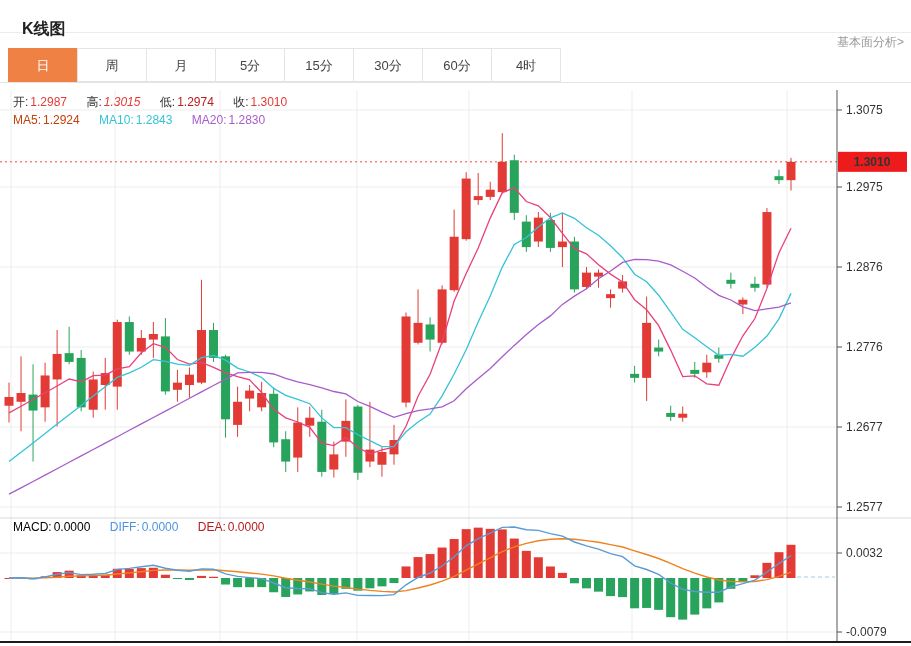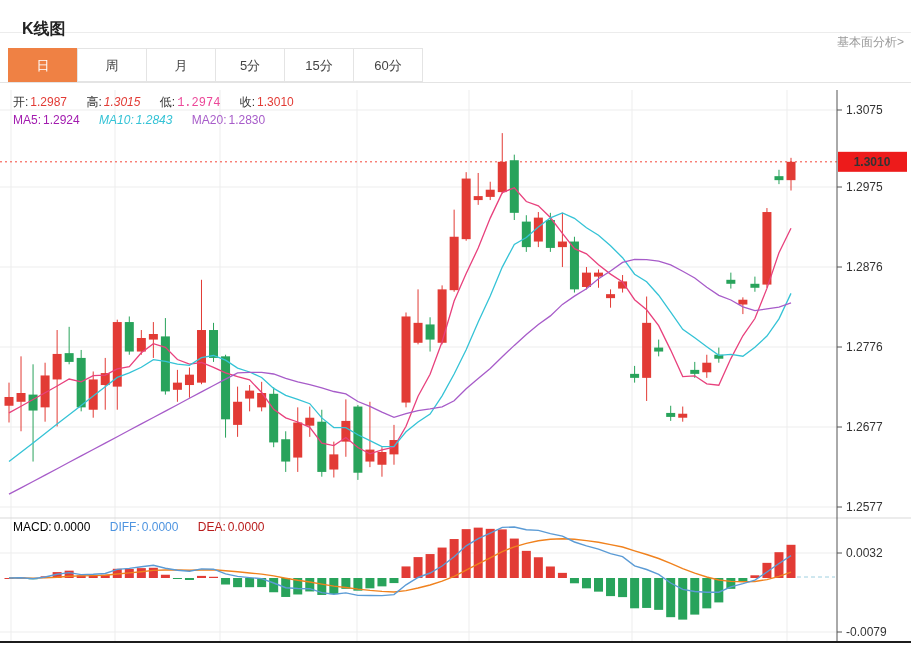--- a/index.html
+++ b/index.html
@@ -30,33 +30,35 @@
   <h1>K线图</h1>
   <a class="link">基本面分析&gt;</a>
 </div>
 
 <div class="tabbar" id="tabbar">
     <div class="tab active" style="background: rgb(239, 129, 68);">日</div>
     <div class="tab">周</div>
     <div class="tab">月</div>
     <div class="tab">5分</div>
     <div class="tab">15分</div>
+    <div class="tab">30分</div>
     <div class="tab">60分</div>
+    <div class="tab">4时</div>
   </div>
 
 <div class="chart-wrap">
   <div class="row ohlc-row">
     <span class="grp"><b>开:</b><span style="color: rgb(226, 59, 53); text-align: right;">1.2987</span></span>
     <span class="grp"><b>高:</b><span style="color: rgb(226, 59, 53); font-style: italic;">1.3015</span></span>
-    <span class="grp"><b>低:</b><span style="color: #ec4899; font-family: Liberation Mono, monospace;">1.2974</span></span>
+    <span class="grp"><b>低:</b><span style="color: #b91c1c;">1.2974</span></span>
     <span class="grp"><b>收:</b><span style="color: rgb(226, 59, 53);">1.3010</span></span>
   </div>
   <div class="row ma-row">
-    <span class="grp" style="color: #a21caf;"><b>MA5:</b><span>1.2924</span></span>
-    <span class="grp" style="color: rgb(53, 195, 214); font-style: italic;"><b>MA10:</b><span>1.2843</span></span>
+    <span class="grp" style="color: #c2410c;"><b>MA5:</b><span>1.2924</span></span>
+    <span class="grp" style="color: rgb(53, 195, 214);"><b>MA10:</b><span>1.2843</span></span>
     <span class="grp" style="color: rgb(167, 92, 201);"><b>MA20:</b><span>1.2830</span></span>
   </div>
   <div class="row macd-row">
     <span class="grp" style="color: #000000;"><b>MACD:</b><span>0.0000</span></span>
     <span class="grp" style="color: rgb(78, 148, 224);"><b>DIFF:</b><span>0.0000</span></span>
     <span class="grp" style="color: #b91c1c;"><b>DEA:</b><span>0.0000</span></span>
   </div>
   <svg id="chart" width="911" height="558">
       <g>
         <line x1="11" y1="2" x2="11" y2="553" stroke="#ededed"></line>

